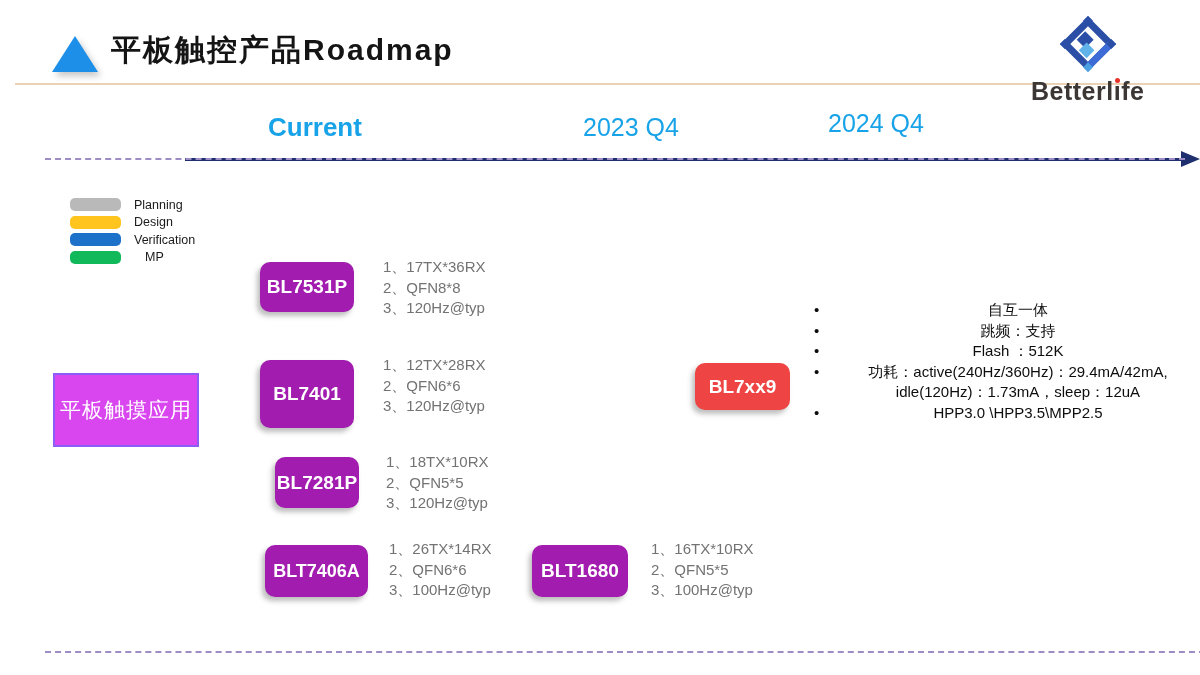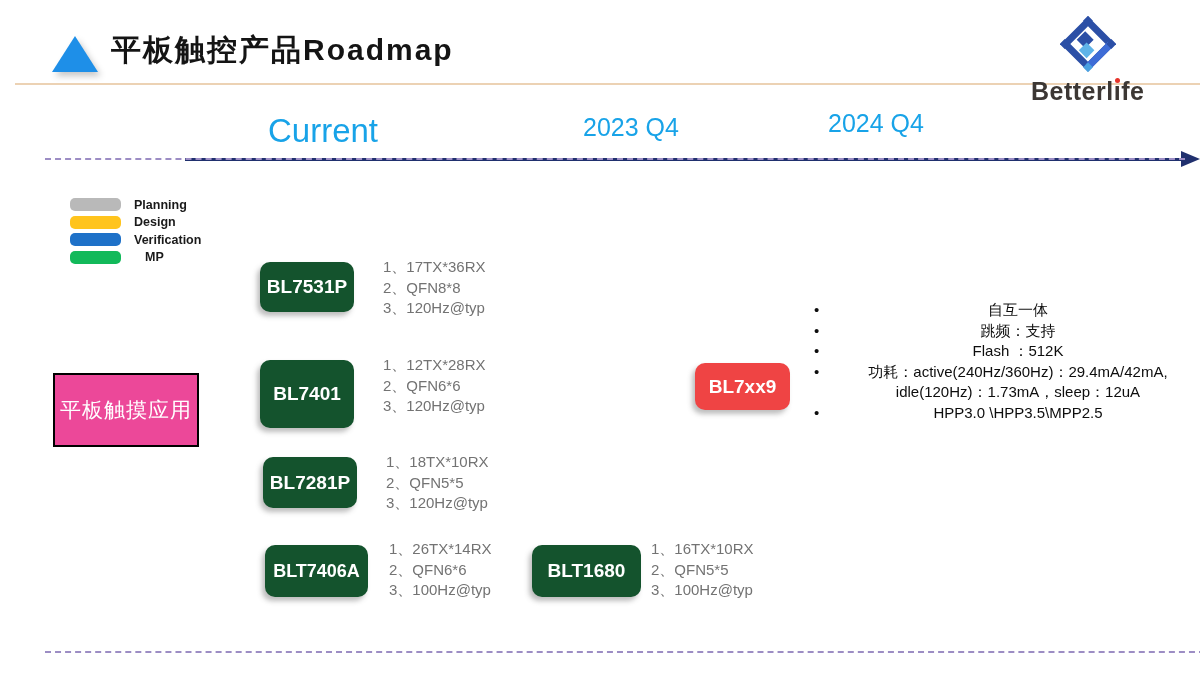--- a/index.html
+++ b/index.html
@@ -23,58 +23,58 @@
   .logo { position:absolute; left:1016px; top:16px; display:flex; align-items:center; gap:5px;flex-direction:column; }
   .logo svg { display:block; }
   .brand { font-size:25px; font-weight:bold; color:#3c3734; letter-spacing:0.5px; white-space:nowrap; }
   .brand-i { position:relative; display:inline-block; }
   .brand-i::before {
     content:""; position:absolute; top:1px; left:50%; margin-left:-2.5px;
     width:5px; height:5px; border-radius:50%; background:#e6332a;
   }
   
   .tl-label { position:absolute; color:#18a3e8; white-space:nowrap; }
-  .tl-current { left:253px; top:112px; font-size:33px; font-weight:normal; }
+  .tl-current { left:253px; top:112px; font-size:26px; font-weight:bold; }
   .tl-2023 { left:568px; top:113px; font-size:25px; }
   .tl-2024 { left:813px; top:109px; font-size:25px; }
   .tl-navy { position:absolute; left:170px; top:158px; width:1000px; height:3px; background:#20306e; }
   .tl-head {
     position:absolute; left:1166px; top:151px; width:0; height:0;
     border-left:19px solid #20306e; border-top:8px solid transparent; border-bottom:8px solid transparent;
   }
   .tl-dash { position:absolute; left:30px; top:158px; width:1140px; border-top:2px dashed #9c8dc4; }
   .bottom-dash { position:absolute; left:30px; top:651px; width:1160px; border-top:2px dashed #9c8dc4; }
   
   .legend { position:absolute; left:55px; top:196px; }
-  .legend-row { display:flex; align-items:center; height:17.5px;font-weight:bold; }
+  .legend-row { display:flex; align-items:center; height:17.5px; }
   .legend-swatch { width:51px; height:13px; border-radius:5px; margin-right:13px; flex:none; }
   .legend-label { font-size:12.5px; color:#1a1a1a; white-space:nowrap; }
   .sw-planning { background:#b9b9b9; }
   .sw-design { background:#ffc41d; }
   .sw-verification { background:#1e71c8; }
   .sw-mp { background:#12b95a; }
   .legend-row.mp .legend-label { padding-left:11px; }
   
   .category {
     position:absolute; left:38px; top:373px; width:146px; height:74px;
-    background:#ec4899; border:2px solid #000000; color:#fff; font-size:21px;
+    background:#d946ef; border:2px solid #8b5cf6; color:#fff; font-size:21px;
     display:flex; align-items:center; justify-content:center; letter-spacing:1px; white-space:nowrap;
   }
   
   .chip {
     position:absolute; border-radius:10px; color:#fff; font-weight:bold; font-size:19px;
     display:flex; align-items:center; justify-content:center; white-space:nowrap;
-    background:#14532d; box-shadow:-3px 4px 5px rgba(110,110,110,0.45);
+    background:#a21caf; box-shadow:-3px 4px 5px rgba(110,110,110,0.45);
   }
   .chip.blue { background:#ef4444; }
   .chip-1 { left:245px; top:262px; width:94px; height:50px; }
   .chip-2 { left:245px; top:360px; width:94px; height:68px; }
-  .chip-3 { left:248px; top:457px; width:94px; height:51px; }
+  .chip-3 { left:260px; top:457px; width:84px; height:51px; }
   .chip-4 { left:250px; top:545px; width:103px; height:52px; font-size:18px; }
-  .chip-5 { left:517px; top:545px; width:109px; height:52px; }
+  .chip-5 { left:517px; top:545px; width:96px; height:52px; }
   .chip-6 { left:680px; top:363px; width:95px; height:47px; }
   
   .specs { position:absolute; font-size:15px; line-height:20.5px; color:#737373; white-space:nowrap; }
   .specs-1 { left:368px; top:257px; }
   .specs-2 { left:368px; top:355px; }
   .specs-3 { left:371px; top:452px; }
   .specs-4 { left:374px; top:539px; }
   .specs-5 { left:636px; top:539px; }
   
   .features { position:absolute; left:790px; top:300px; width:400px; list-style:none;

